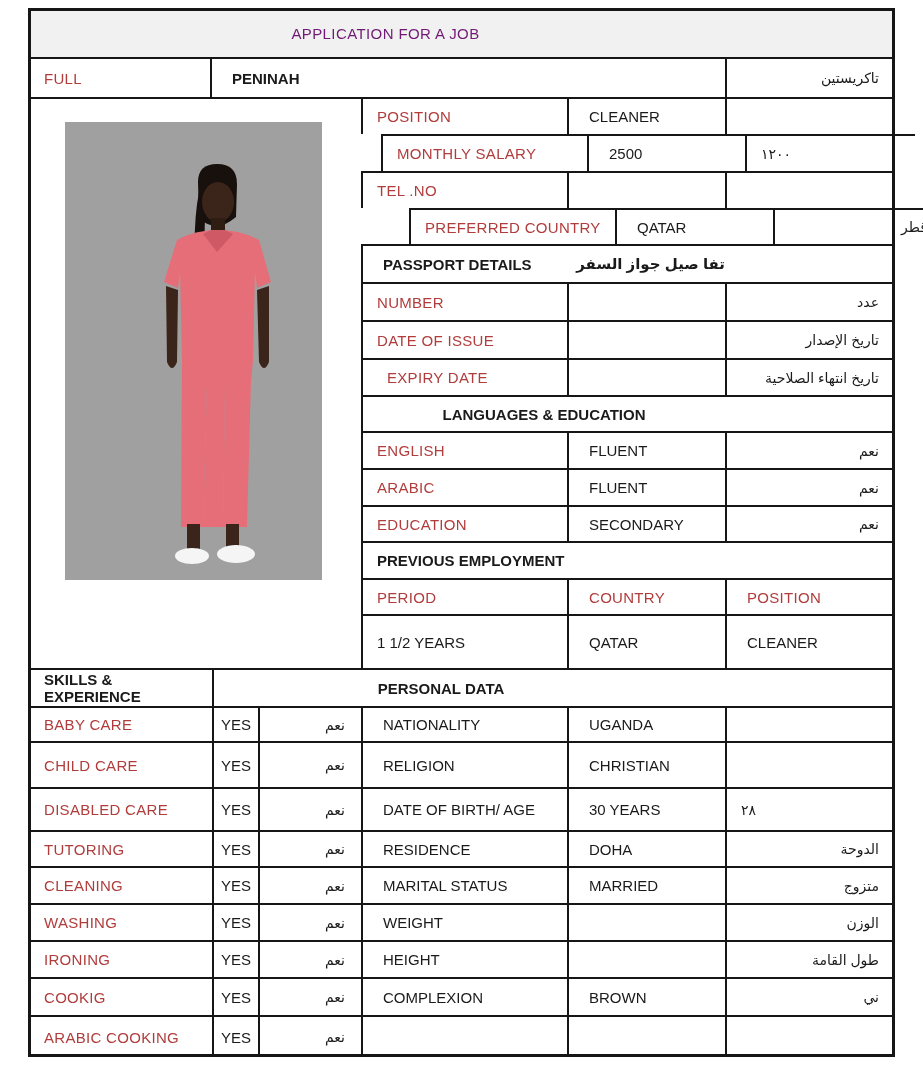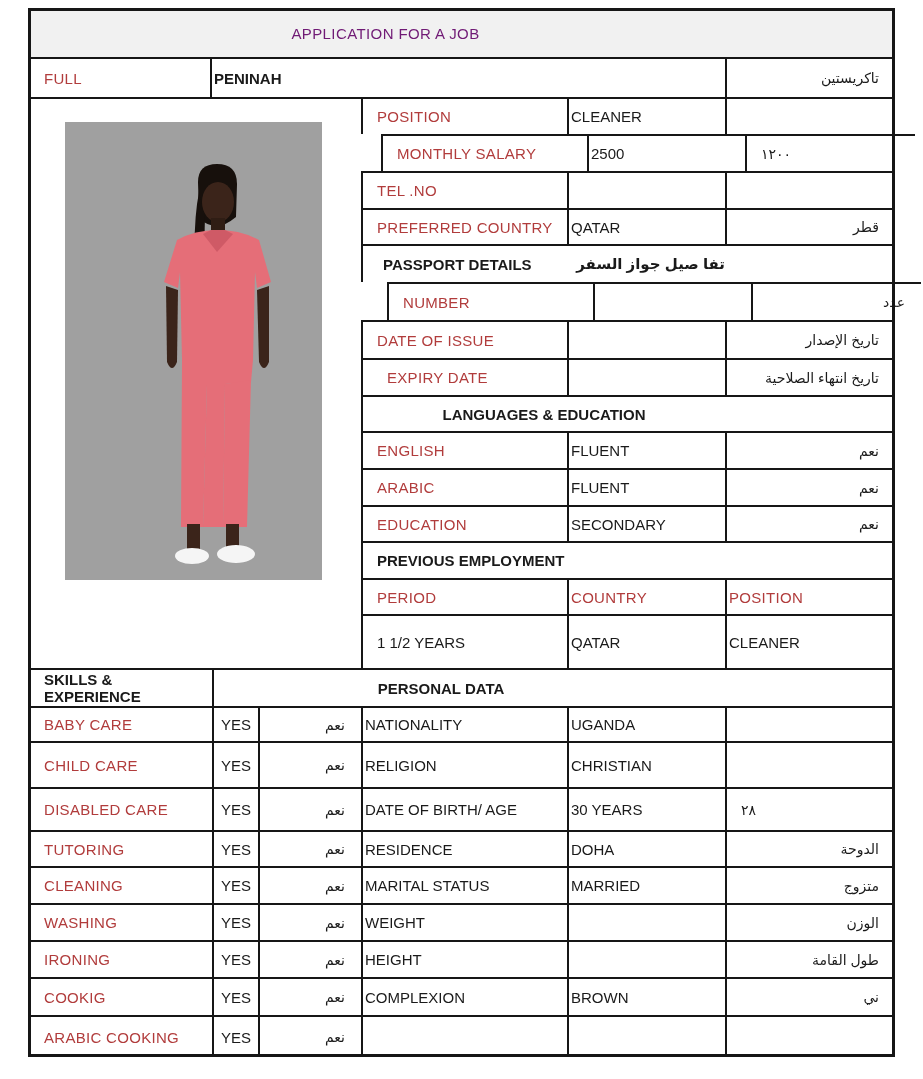--- a/index.html
+++ b/index.html
@@ -5,33 +5,33 @@
   html,body{margin:0;padding:0;background:#ffffff;}
   .page{position:relative;width:923px;height:1079px;background:#ffffff;
         font-family:"Liberation Sans","DejaVu Sans",sans-serif;color:#1a1a1a;overflow:hidden;}
   .cell{position:absolute;box-sizing:border-box;border-top:2px solid #161616;border-left:2px solid #161616;
         display:flex;align-items:center;font-size:15px;background:#fff;}
   .frame{position:absolute;left:28px;top:8px;width:867px;height:1049px;border:3px solid #161616;
          box-sizing:border-box;z-index:10;pointer-events:none;}
   .red{color:#b13c3c;letter-spacing:.3px;}
   .bold{font-weight:bold;}
   .padL{padding-left:14px;}
-  .padL10{padding-left:2px;}
+  .padL10{padding-left:20px;}
   .ar{direction:rtl;justify-content:flex-start;padding-right:16px;font-size:14px;}
   .ar-left{direction:rtl;justify-content:flex-end;padding-left:14px;font-size:14px;}
   .center{justify-content:center;}
   .title-cell{background:#f1f1f1;justify-content:center;padding-right:154px;color:#701a75;font-size:15px;letter-spacing:.4px;}
   
   .cA{left:361px;width:206px;}
   .cB{left:567px;width:158px;}
   .cC{left:725px;width:170px;}
   .cMerge{left:361px;width:534px;}
   
   .r1{top:97px;height:37px;} .r2{top:134px;height:37px;margin-left:20px;} .r3{top:171px;height:37px;}
-  .r4{top:208px;height:36px;} .r5{top:244px;height:38px;} .r6{top:282px;height:38px;margin-left:26px;}
+  .r4{top:208px;height:36px;margin-left:48px;} .r5{top:244px;height:38px;} .r6{top:282px;height:38px;}
   .r7{top:320px;height:38px;} .r8{top:358px;height:37px;padding-left:24px;} .r9{top:395px;height:36px;}
   .r10{top:431px;height:37px;} .r11{top:468px;height:37px;} .r12{top:505px;height:36px;}
   .r13{top:541px;height:37px;} .r14{top:578px;height:36px;} .r15{top:614px;height:54px;}
   
   .sA{left:28px;width:184px;} .sB{left:212px;width:46px;} .sC{left:258px;width:103px;}
   .sD{left:361px;width:206px;} .sE{left:567px;width:158px;} .sF{left:725px;width:170px;}
   .sMerge{left:212px;width:683px;}
   
   .t0{top:668px;height:38px;} .t1{top:706px;height:35px;} .t2{top:741px;height:46px;}
   .t3{top:787px;height:43px;} .t4{top:830px;height:36px;} .t5{top:866px;height:37px;}

